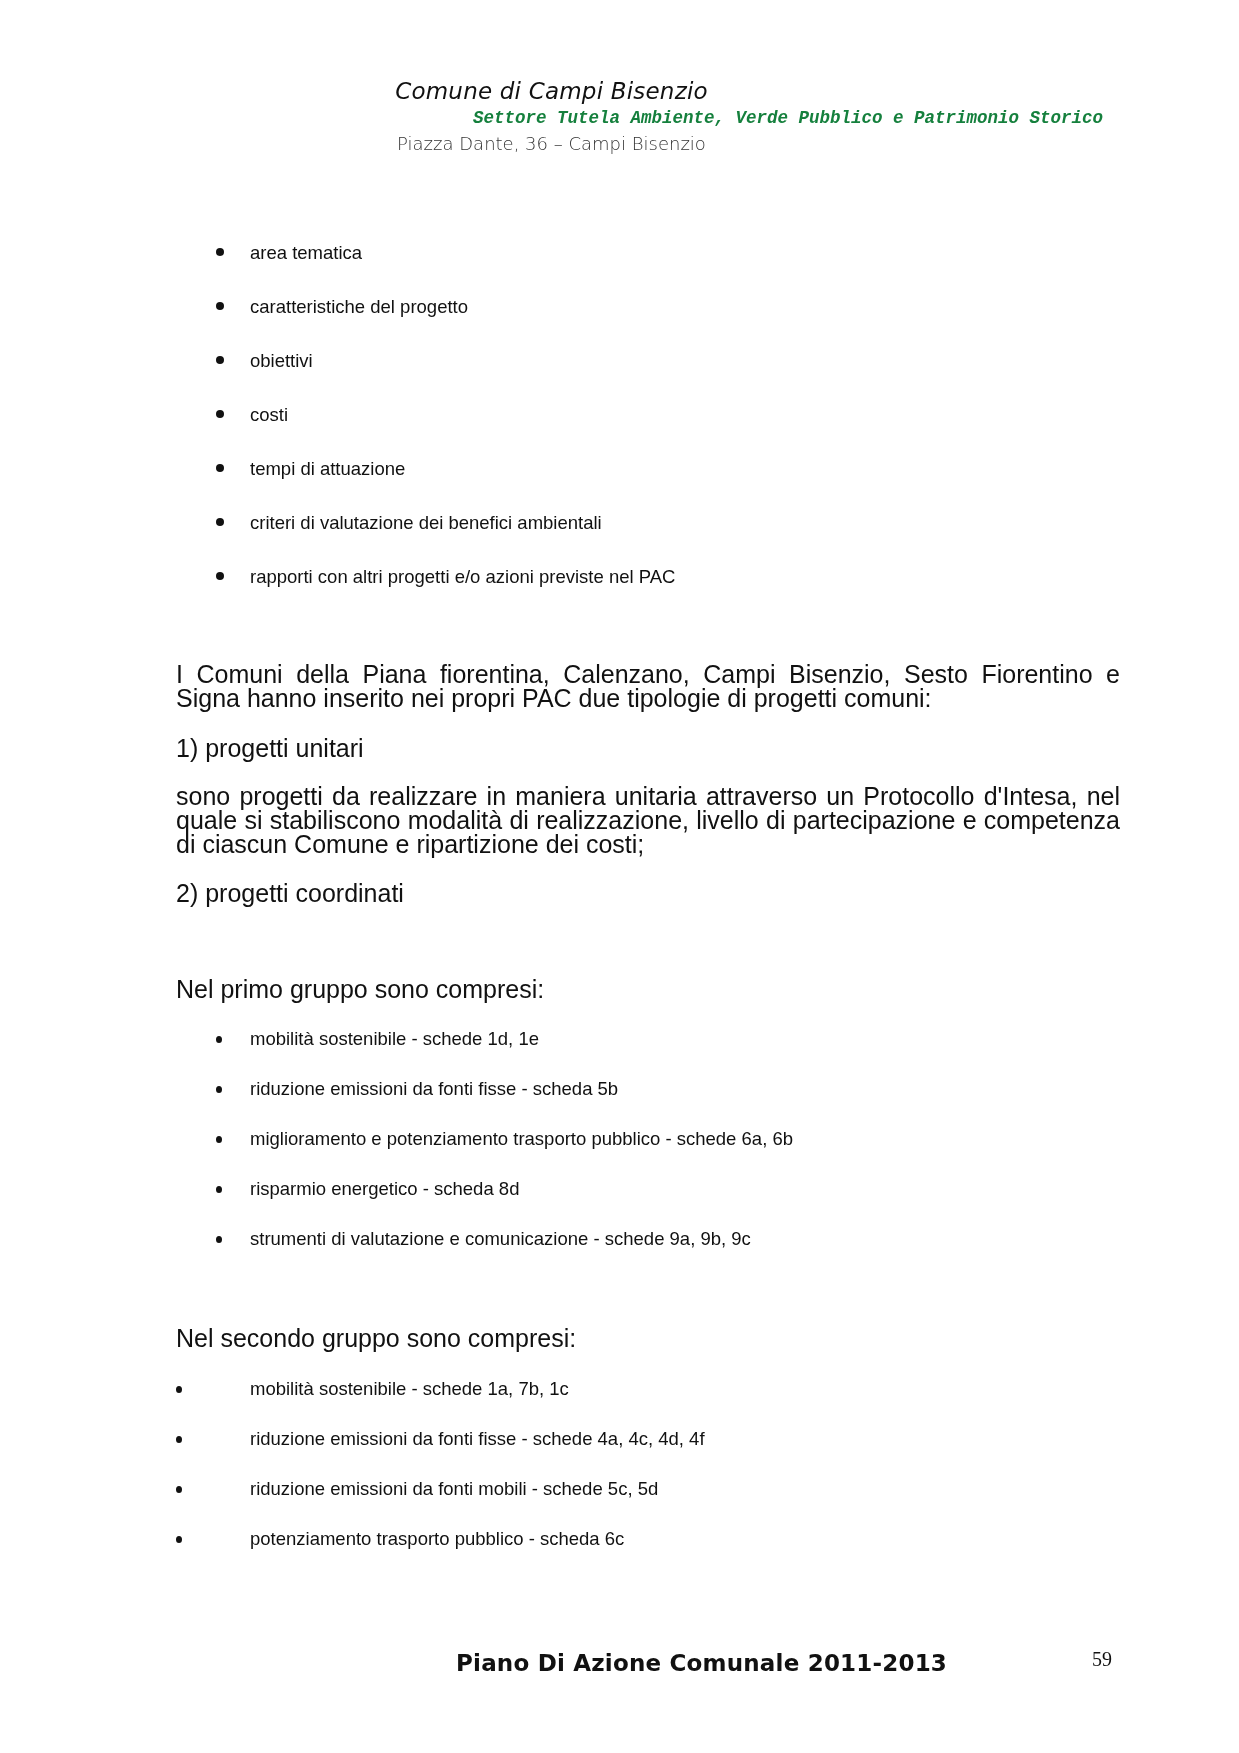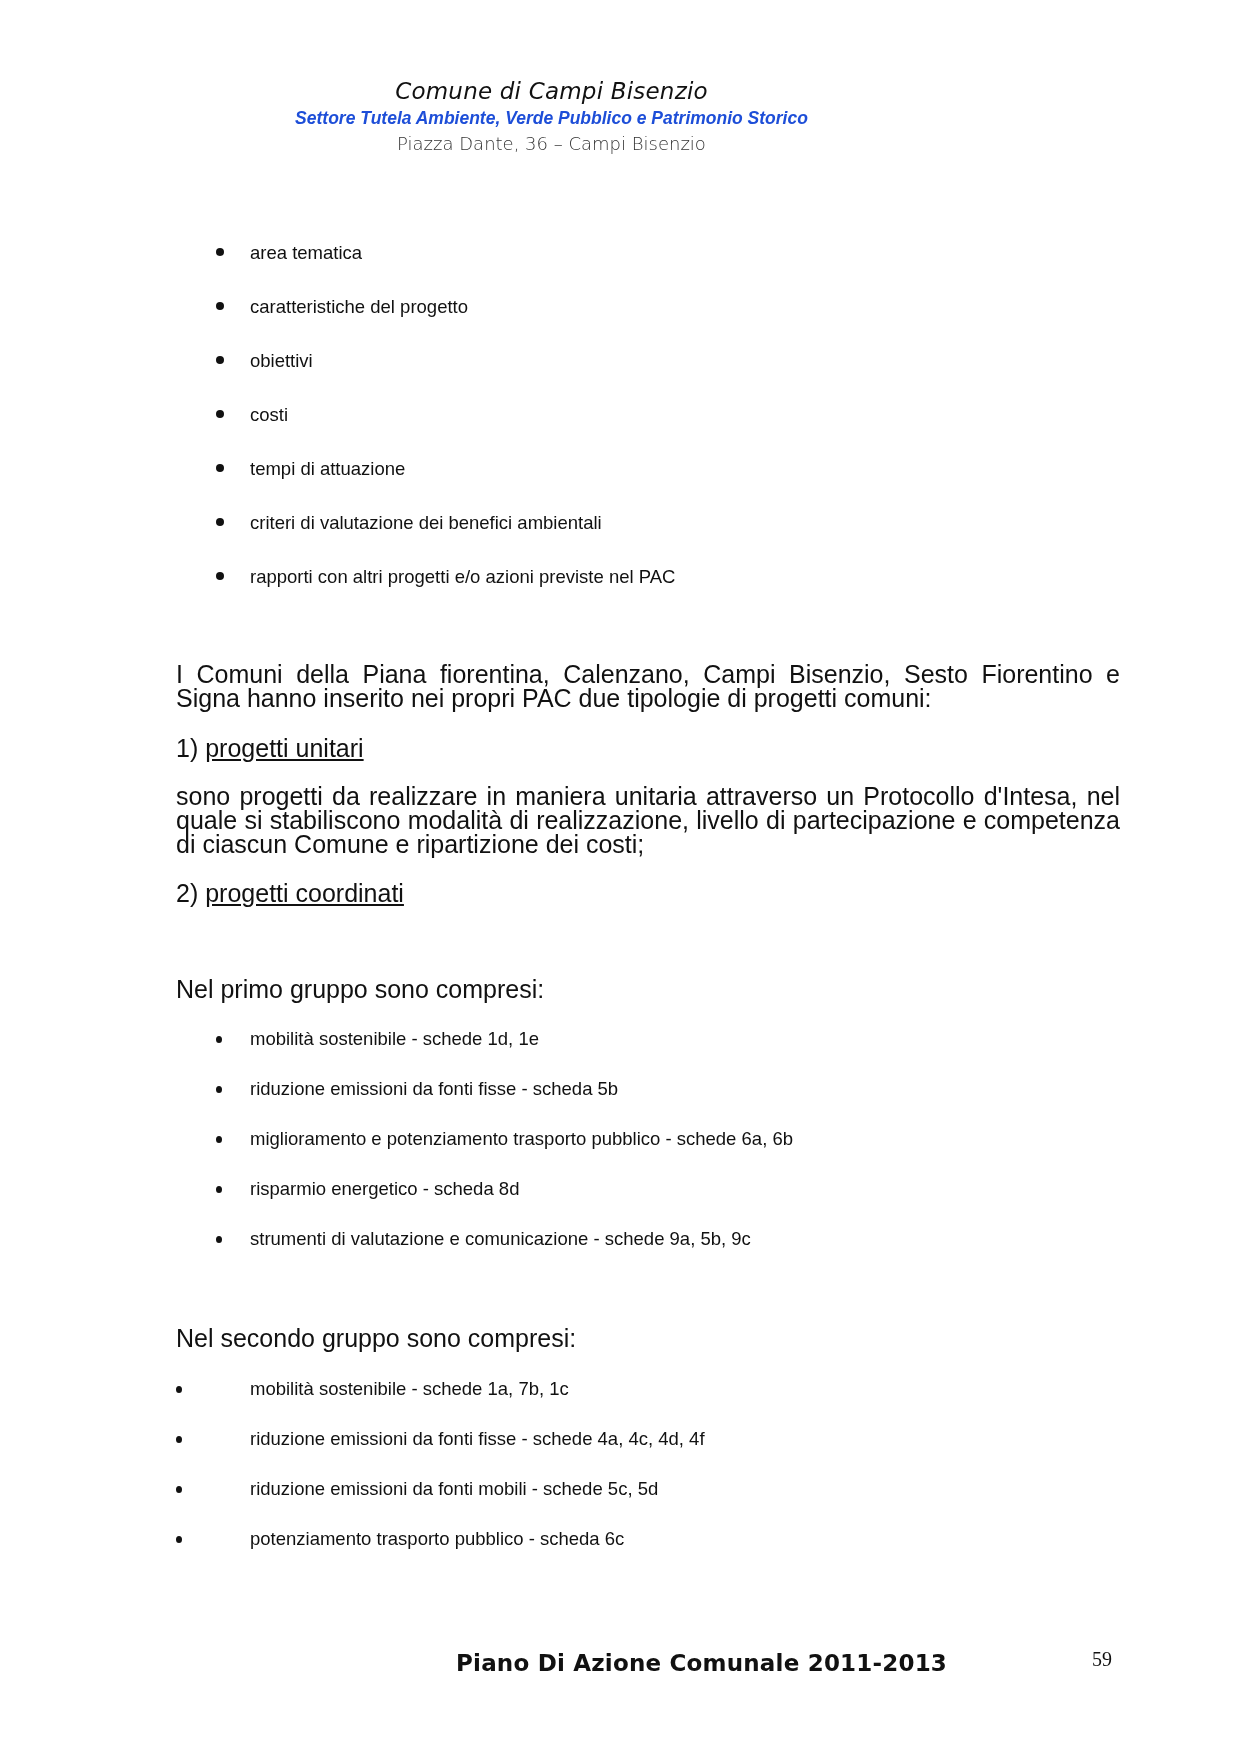--- a/index.html
+++ b/index.html
@@ -31,25 +31,26 @@
     .h-title {
       top: 78px;
       font-family: "DejaVu Sans", sans-serif;
       font-style: italic;
       font-size: 23px;
       letter-spacing: 0.2px;
       color: #111;
     }
     .h-sector {
       top: 108px;
-      font-family: Liberation Sans, sans-serif;
+      font-family: Liberation Mono, monospace;
       font-style: italic;
       font-weight: bold;
       font-size: 17.5px;
-      color: #1d4ed8;
+      color: #15803d;
+      text-align: right;
     }
     .h-address {
       top: 133px;
       font-family: "DejaVu Sans", sans-serif;
       font-size: 18px;
       color: #333;
       font-weight: 300;
     }
     .bullet-item {
       position: absolute;
@@ -70,21 +71,21 @@
     }
     .para {
       position: absolute;
       left: 176px;
       width: 944px;
       font-size: 25px;
       line-height: 24px;
       text-align: justify;
     }
     .para.nojust { text-align: left; }
-    .underline { text-decoration: underline; }
+    .underline { }
     .footer-title {
       position: absolute;
       top: 1650px;
       left: 456px;
       font-family: "DejaVu Sans", sans-serif;
       font-weight: bold;
       font-size: 23px;
       letter-spacing: 0.2px;
     }
     .page-number {
@@ -146,21 +147,21 @@
     <span class="bullet small" style="left:216px; top:1086px;"></span>
     <span class="bullet-item" style="left:250px; top:1078px;">riduzione emissioni da fonti fisse - scheda 5b</span>
 
     <span class="bullet small" style="left:216px; top:1136px;"></span>
     <span class="bullet-item" style="left:250px; top:1128px;">miglioramento e potenziamento trasporto pubblico - schede  6a, 6b</span>
 
     <span class="bullet small" style="left:216px; top:1186px;"></span>
     <span class="bullet-item" style="left:250px; top:1178px;">risparmio energetico - scheda 8d</span>
 
     <span class="bullet small" style="left:216px; top:1236px;"></span>
-    <span class="bullet-item" style="left:250px; top:1228px;">strumenti di valutazione e comunicazione - schede  9a, 5b, 9c</span>
+    <span class="bullet-item" style="left:250px; top:1228px;">strumenti di valutazione e comunicazione - schede  9a, 9b, 9c</span>
   </div>
 
   <div class="para nojust" style="top:1326px;">Nel secondo gruppo sono compresi:</div>
   <div>
     <span class="bullet small" style="left:176px; top:1386px;"></span>
     <span class="bullet-item" style="left:250px; top:1378px;">mobilità sostenibile - schede 1a, 7b, 1c</span>
 
     <span class="bullet small" style="left:176px; top:1436px;"></span>
     <span class="bullet-item" style="left:250px; top:1428px;">riduzione emissioni da fonti fisse - schede 4a, 4c, 4d, 4f</span>
 

